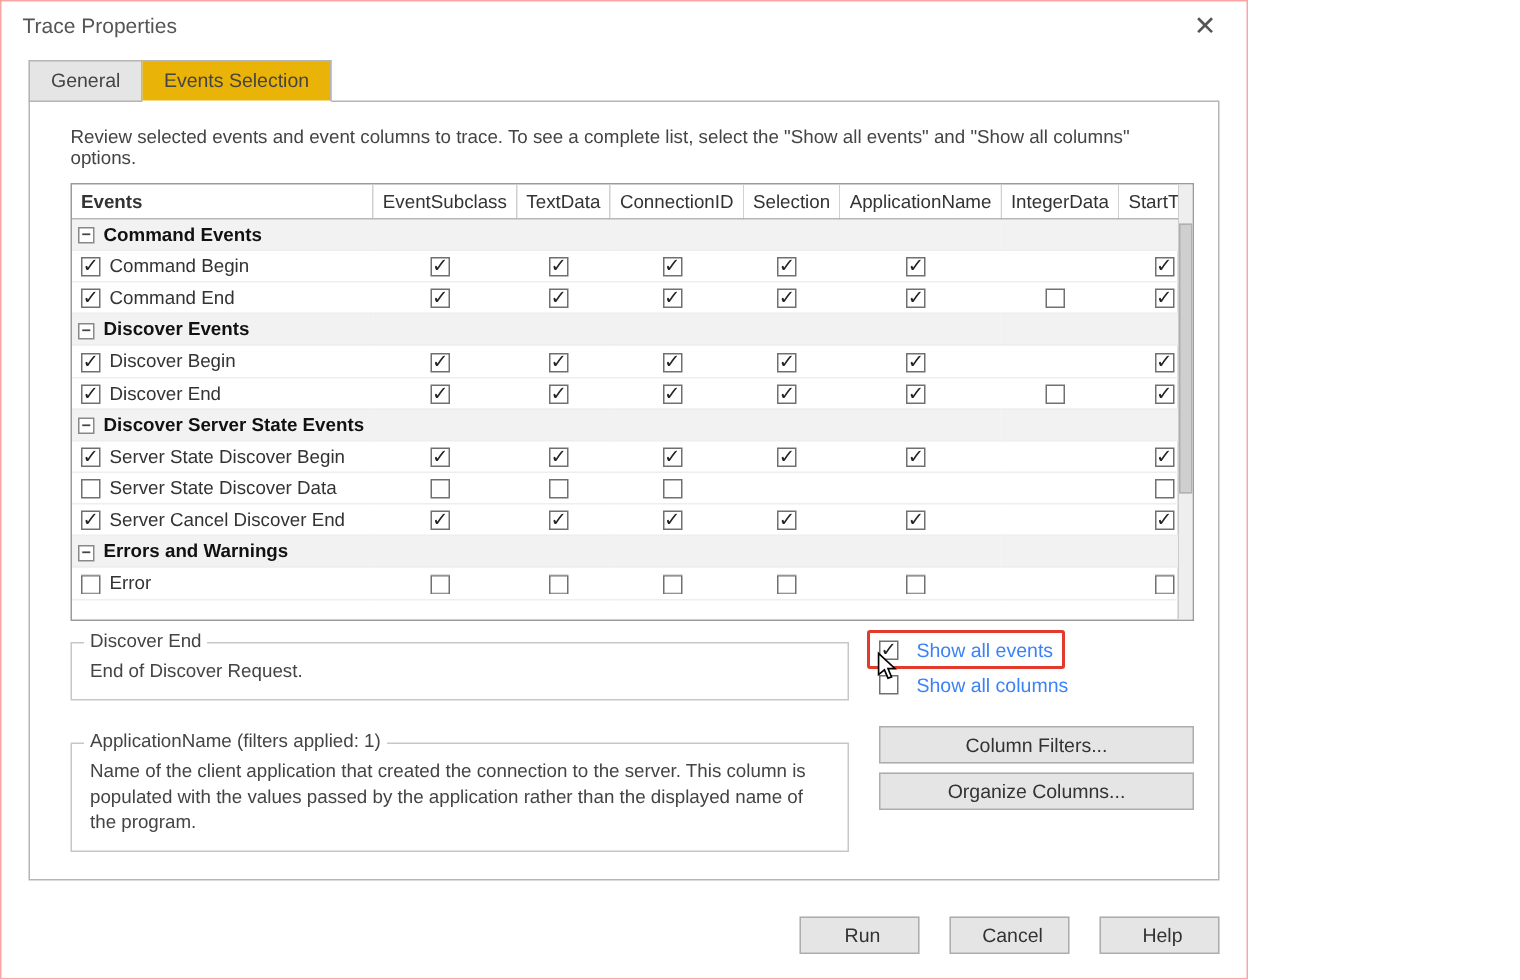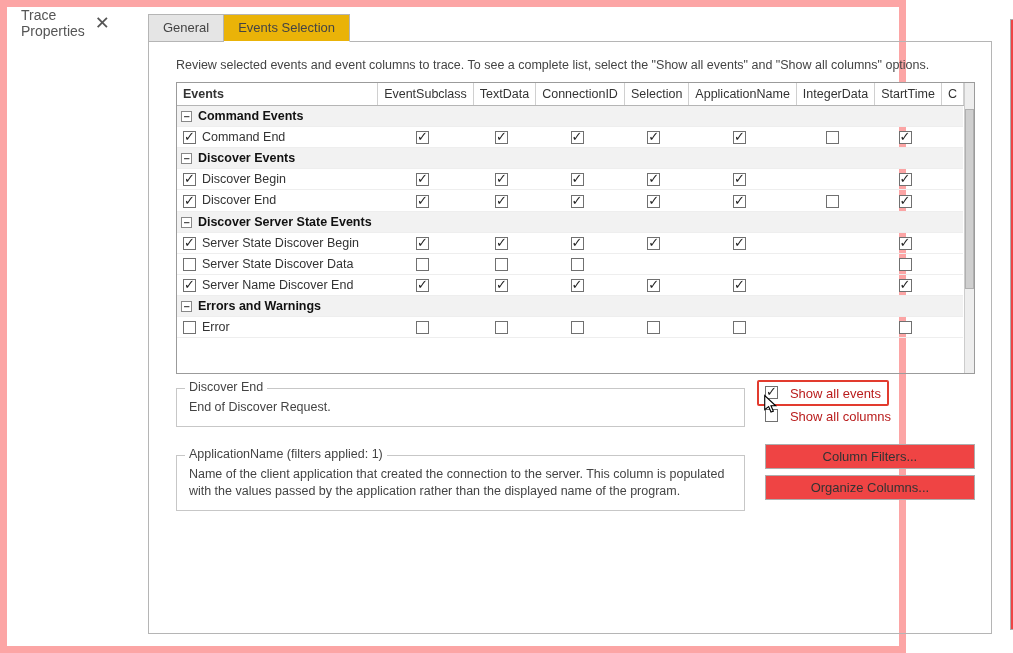--- a/index.html
+++ b/index.html
@@ -4,24 +4,24 @@
 <style>
   * { box-sizing: border-box; }
   html, body {
     margin: 0; padding: 0;
     font-family: "Segoe UI", Tahoma, sans-serif;
     font-size: 12.5px;
     color: #333;
     background: #fff;
   }
   .window {
-    width: 906px; height: 653px;
+    width: 832px; height: 653px;
     background: #fff;
-    display: flex; flex-direction: row;
-    border: 7px solid #fca5a5;
+    display: flex; flex-direction: column;
+    border: 1px solid #fca5a5;
   }
   .titlebar {
     height: 32px;
     display: flex; align-items: center;
     padding: 0 10px 0 14px;
     color: #555;
     font-size: 14px;
   }
   .titlebar-title { flex: 1; }
   .close-x {
@@ -146,31 +146,31 @@
     margin-top: 14px;
     position: relative;
     padding: 10px 12px 10px 12px;
   }
   .fieldset .legend {
     position: absolute; top: -9px; left: 8px;
     background: #fff; padding: 0 4px;
     color: #444; font-size: 12.5px;
   }
   .fs-text { flex:1; color:#444; line-height: 1.35; }
-  .side-check-item { display:flex; gap:6px; font-size:13px; color:#b91c1c; }
+  .side-check-item { display:flex; align-items:center; gap:6px; font-size:13px; color:#3b82f6; }
   .highlight {
     position:absolute;
     border: 2px solid #e23b2e;
     border-radius: 2px;
     pointer-events:none;
   }
   .btn {
     min-width: 168px;
     padding: 4px 10px;
-    background: #ef4444;
+    background: #e5e5e5;
     border: 1px solid #adadad;
     font-size: 13px; color:#333;
     text-align:center;
     cursor: default;
   }
   .dlg-buttons {
     display:flex; justify-content:flex-end; gap: 20px;
     padding: 12px 18px 16px 0;
   }
   .dlg-buttons .btn { min-width: 80px; padding-left: 14px; }
@@ -238,20 +238,31 @@
                   <td>&nbsp;</td>
                   <td>&nbsp;</td>
                   <td>&nbsp;</td>
                   <td>&nbsp;</td>
                   <td>&nbsp;</td>
                   <td>&nbsp;</td>
                   <td>&nbsp;</td>
                   <td>&nbsp;</td>
                 </tr>
                 <tr>
+                  <td class="first-cell"><span class="cb checked"></span><span>Command Begin</span></td>
+                  <td class="check"><span class="cb checked"></span></td>
+                  <td class="check"><span class="cb checked"></span></td>
+                  <td class="check"><span class="cb checked"></span></td>
+                  <td class="check"><span class="cb checked"></span></td>
+                  <td class="check"><span class="cb checked"></span></td>
+                  <td class="check"></td>
+                  <td class="check"><span class="cb checked"></span></td>
+                  <td>&nbsp;</td>
+                </tr>
+                <tr>
                   <td class="first-cell"><span class="cb checked"></span><span>Command End</span></td>
                   <td class="check"><span class="cb checked"></span></td>
                   <td class="check"><span class="cb checked"></span></td>
                   <td class="check"><span class="cb checked"></span></td>
                   <td class="check"><span class="cb checked"></span></td>
                   <td class="check"><span class="cb checked"></span></td>
                   <td class="check"><span class="cb"></span></td>
                   <td class="check"><span class="cb checked"></span></td>
                   <td>&nbsp;</td>
                 </tr>
@@ -315,21 +326,21 @@
                   <td class="check"><span class="cb"></span></td>
                   <td class="check"><span class="cb"></span></td>
                   <td class="check"><span class="cb"></span></td>
                   <td class="check"></td>
                   <td class="check"></td>
                   <td class="check"></td>
                   <td class="check"><span class="cb"></span></td>
                   <td>&nbsp;</td>
                 </tr>
                 <tr>
-                  <td class="first-cell"><span class="cb checked"></span><span>Server Name Discover End</span></td>
+                  <td class="first-cell"><span class="cb checked"></span><span>Server Cancel Discover End</span></td>
                   <td class="check"><span class="cb checked"></span></td>
                   <td class="check"><span class="cb checked"></span></td>
                   <td class="check"><span class="cb checked"></span></td>
                   <td class="check"><span class="cb checked"></span></td>
                   <td class="check"><span class="cb checked"></span></td>
                   <td class="check"></td>
                   <td class="check"><span class="cb checked"></span></td>
                   <td>&nbsp;</td>
                 </tr>
                 <tr class="group">

